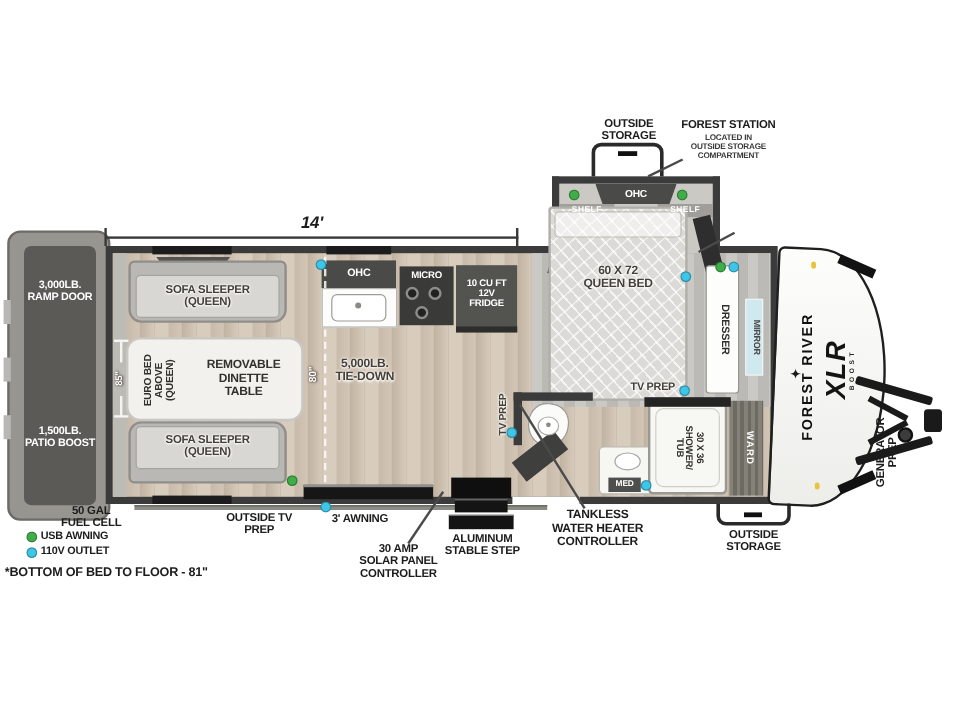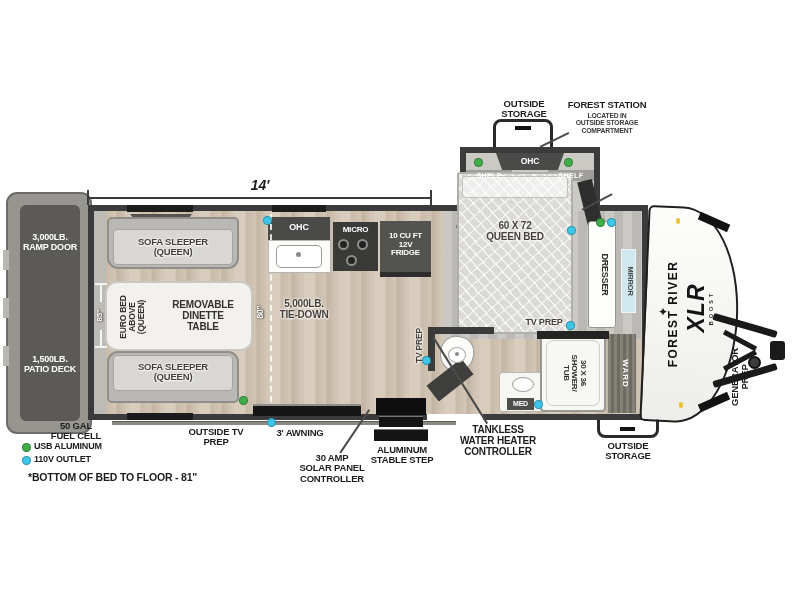--- a/index.html
+++ b/index.html
@@ -34,21 +34,21 @@
   <div class="abs" style="left:620px;top:427px;width:15px;height:4px;background:#111;z-index:0;"></div>
 
   <div class="abs" style="left:6px;top:192px;width:86px;height:242px;background:#97958f;border:2px solid #6d6b67;border-radius:11px;z-index:1;"></div>
   <div class="abs" style="left:20px;top:205px;width:60px;height:216px;background:#5c5a56;border-radius:6px;z-index:2;"></div>
   <div class="abs" style="left:3px;top:250px;width:6px;height:20px;background:#b9b7b3;z-index:2;"></div>
   <div class="abs" style="left:3px;top:298px;width:6px;height:20px;background:#b9b7b3;z-index:2;"></div>
   <div class="abs" style="left:3px;top:346px;width:6px;height:20px;background:#b9b7b3;z-index:2;"></div>
   <div class="lbl wlbl" style="left:16px;top:233px;width:68px;font-size:9px;z-index:3;">3,000LB.
 RAMP DOOR</div>
   <div class="lbl wlbl" style="left:16px;top:355px;width:68px;font-size:9px;z-index:3;">1,500LB.
-PATIO DECK</div>
+PATIO BOOST</div>
 
   <div class="abs wood" style="left:88px;top:205px;width:560px;height:215px;border:6px solid #3b3b3b;z-index:1;"></div>
 
   <div class="abs" style="left:94px;top:211px;width:12px;height:203px;background:#bdbbb6;z-index:2;"></div>
 
   <div class="abs graycarpet" style="left:443px;top:211px;width:199px;height:128px;z-index:2;"></div>
 
   <div class="abs" style="left:127px;top:205px;width:66px;height:7px;background:#1c1c1c;z-index:3;"></div>
   <div class="abs" style="left:272px;top:205px;width:54px;height:7px;background:#1c1c1c;z-index:3;"></div>
   <div class="abs" style="left:127px;top:413px;width:66px;height:7px;background:#1c1c1c;z-index:3;"></div>
@@ -186,24 +186,24 @@
   <div class="lbl" style="left:360px;top:445px;width:84px;font-size:9.5px;z-index:4;">ALUMINUM
 STABLE STEP</div>
   <div class="lbl" style="left:450px;top:425px;width:96px;font-size:10px;z-index:4;">TANKLESS
 WATER HEATER
 CONTROLLER</div>
   <div class="ptr" style="left:487px;top:423px;width:102px;transform:rotate(-122deg);"></div>
   <div class="lbl" style="left:598px;top:441px;width:60px;font-size:9.5px;z-index:4;">OUTSIDE
 STORAGE</div>
 
   <div class="dot" style="left: 22px; top: 443px; background: rgb(63, 174, 73);"></div>
-  <div class="lbl" style="left:34px;top:442px;width:80px;text-align:left;font-size:9px;z-index:4;">USB ALUMINUM</div>
+  <div class="lbl" style="left:34px;top:442px;width:80px;text-align:left;font-size:9px;z-index:4;">USB AWNING</div>
   <div class="dot" style="left: 22px; top: 456px; background: rgb(62, 198, 232);"></div>
   <div class="lbl" style="left:34px;top:455px;width:80px;text-align:left;font-size:9px;z-index:4;">110V OUTLET</div>
-  <div class="lbl" style="left:28px;top:472px;width:220px;text-align:left;font-size:10.5px;z-index:4;">*BOTTOM OF BED TO FLOOR - 81"</div>
+  <div class="lbl" style="left:4px;top:472px;width:220px;text-align:left;font-size:10.5px;z-index:4;">*BOTTOM OF BED TO FLOOR - 81"</div>
 
   <div class="dot" style="left: 474px; top: 158px; background: rgb(63, 174, 73);"></div>
   <div class="dot" style="left: 564px; top: 158px; background: rgb(63, 174, 73);"></div>
   <div class="dot" style="left: 596px; top: 218px; background: rgb(63, 174, 73);"></div>
   <div class="dot" style="left: 239px; top: 396px; background: rgb(63, 174, 73);"></div>
   <div class="dot" style="left: 263px; top: 216px; background: rgb(62, 198, 232);"></div>
   <div class="dot" style="left: 567px; top: 226px; background: rgb(62, 198, 232);"></div>
   <div class="dot" style="left: 607px; top: 218px; background: rgb(62, 198, 232);"></div>
   <div class="dot" style="left: 566px; top: 321px; background: rgb(62, 198, 232);"></div>
   <div class="dot" style="left: 422px; top: 356px; background: rgb(62, 198, 232);"></div>

